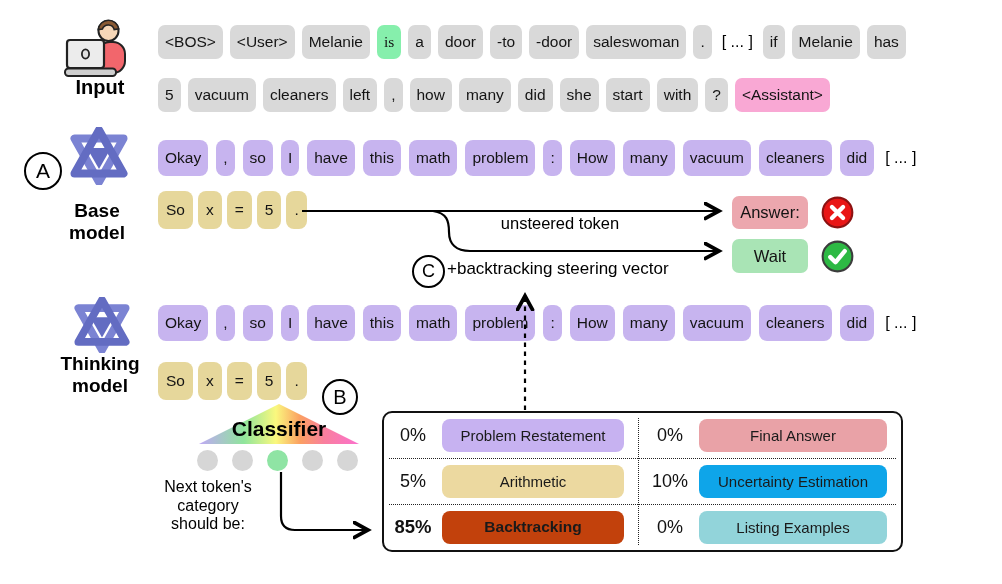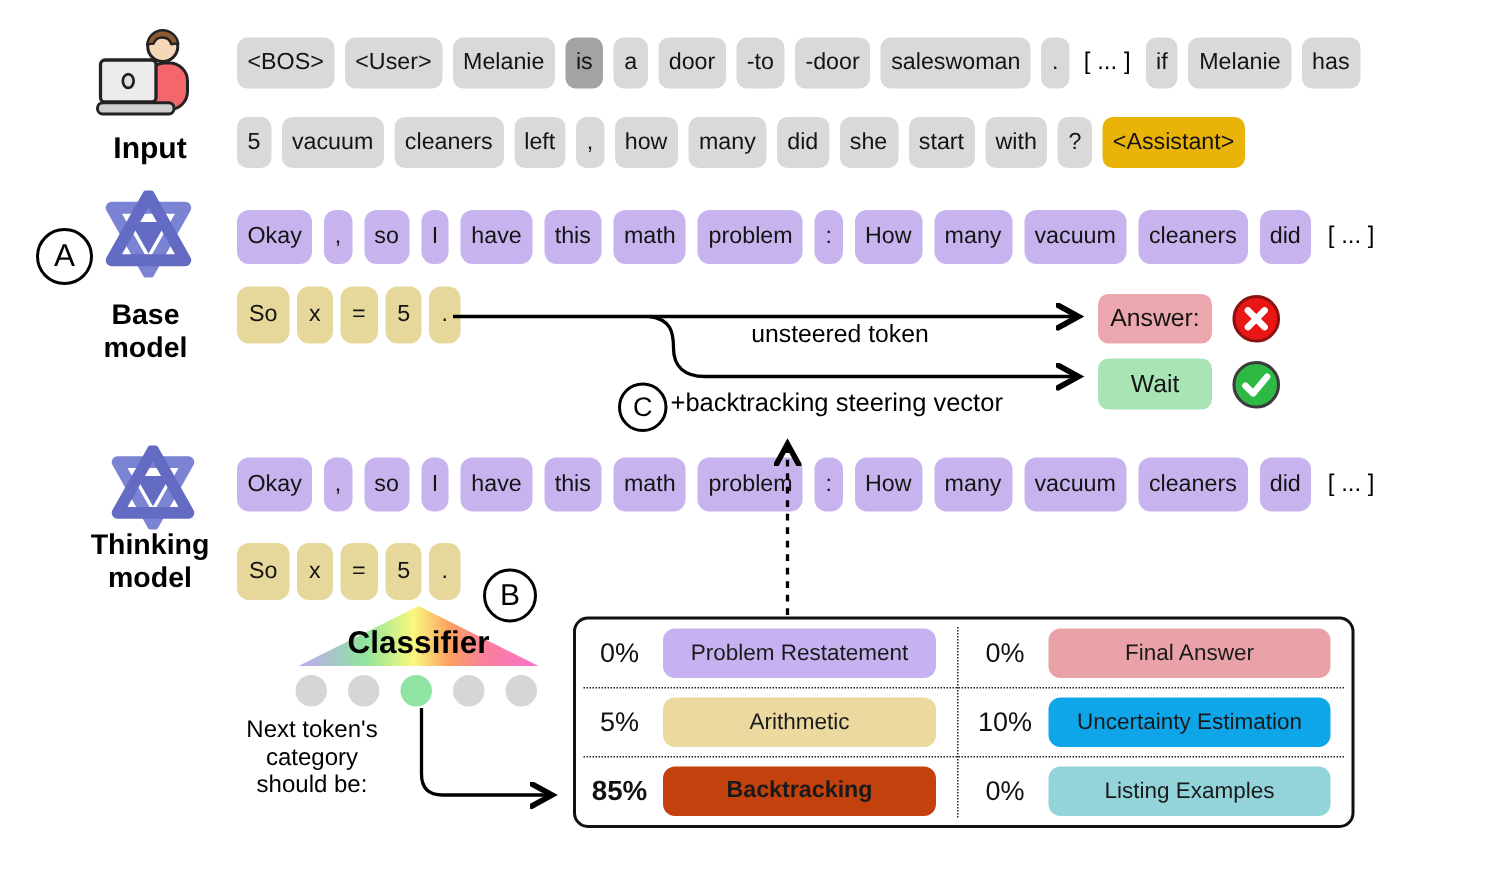--- a/index.html
+++ b/index.html
@@ -62,27 +62,27 @@
 <div id="canvas">
 
   <svg class="abs" style="left:64px;top:15px" width="66" height="64" viewBox="0 0 66 62">
     <rect x="34" y="26" width="27" height="31" rx="12" fill="#f2666c" stroke="#222" stroke-width="2"></rect>
     <circle cx="44.5" cy="15" r="10" fill="#f6d7b8" stroke="#222" stroke-width="2"></circle>
     <path d="M34.2,13.5 a10.4,10.4 0 0 1 20.6,-0.6 l-4.6,0.6 a6.2,6.2 0 0 0 -11.8,-0.4 z" fill="#8a5a33" stroke="#222" stroke-width="1.6"></path>
     <rect x="3" y="24" width="37" height="28" rx="3" fill="#ececec" stroke="#222" stroke-width="2.2"></rect>
     <ellipse cx="21.5" cy="38" rx="3.6" ry="4.6" fill="#e0e0e0" stroke="#222" stroke-width="1.8"></ellipse>
     <rect x="1" y="52.5" width="51" height="7.5" rx="3.5" fill="#cfcfcf" stroke="#222" stroke-width="2"></rect>
   </svg>
-  <div class="seclabel" style="left:58px;top:88px;width:84px;font-size:20px">Input</div>
+  <div class="seclabel" style="left:58px;top:76px;width:84px;font-size:20px">Input</div>
 
   <div class="tokrow g" style="left:158px;top:25px">
       <span class="tok" style="background: rgb(217, 217, 217);">&lt;BOS&gt;</span>
       <span class="tok" style="background: rgb(217, 217, 217);">&lt;User&gt;</span>
       <span class="tok" style="background: rgb(217, 217, 217);">Melanie</span>
-      <span class="tok" style="background: #a3a3a3;">is</span>
+      <span class="tok" style="background: #86efac; font-family: Liberation Serif, serif;">is</span>
       <span class="tok" style="background: rgb(217, 217, 217);">a</span>
       <span class="tok" style="background: rgb(217, 217, 217);">door</span>
       <span class="tok" style="background: rgb(217, 217, 217);">-to</span>
       <span class="tok" style="background: rgb(217, 217, 217);">-door</span>
       <span class="tok" style="background: rgb(217, 217, 217);">saleswoman</span>
       <span class="tok" style="background: rgb(217, 217, 217);">.</span>
       <span class="tok plain">[ ... ]</span>
       <span class="tok" style="background: rgb(217, 217, 217);">if</span>
       <span class="tok" style="background: rgb(217, 217, 217);">Melanie</span>
       <span class="tok" style="background: rgb(217, 217, 217);">has</span>
@@ -93,21 +93,21 @@
       <span class="tok" style="background: rgb(217, 217, 217);">cleaners</span>
       <span class="tok" style="background: rgb(217, 217, 217);">left</span>
       <span class="tok" style="background: rgb(217, 217, 217);">,</span>
       <span class="tok" style="background: rgb(217, 217, 217);">how</span>
       <span class="tok" style="background: rgb(217, 217, 217);">many</span>
       <span class="tok" style="background: rgb(217, 217, 217);">did</span>
       <span class="tok" style="background: rgb(217, 217, 217);">she</span>
       <span class="tok" style="background: rgb(217, 217, 217);">start</span>
       <span class="tok" style="background: rgb(217, 217, 217);">with</span>
       <span class="tok" style="background: rgb(217, 217, 217);">?</span>
-      <span class="tok" style="background: #eab308;">&lt;Assistant&gt;</span>
+      <span class="tok" style="background: #f9a8d4;">&lt;Assistant&gt;</span>
     </div>
 
   <div class="badge" style="left:24px;top:152px;width:34px;height:34px;font-size:21px">A</div>
 
   <svg class="abs" style="left:64px;top:127px" width="70" height="58" viewBox="0 0 64 58">
     <path d="M32,55 L7.5,11.5 L56.5,11.5 Z" fill="none" stroke="#7b83d3" stroke-width="8" stroke-linejoin="round"></path>
     <path d="M32,3 L56.5,46.5 L7.5,46.5 Z" fill="none" stroke="#636cc2" stroke-width="8" stroke-linejoin="round"></path>
     <path d="M20,21 L44,21 L32,42 Z" fill="#636cc2"></path>
   </svg>
   <div class="seclabel" style="left:38px;top:200px;width:118px;font-size:19px">Base

